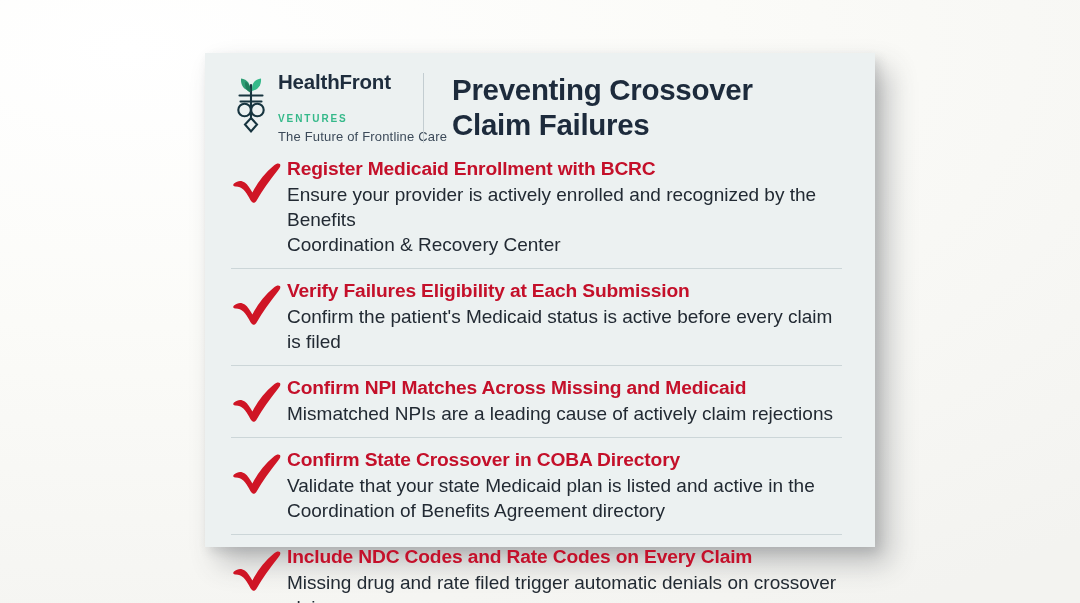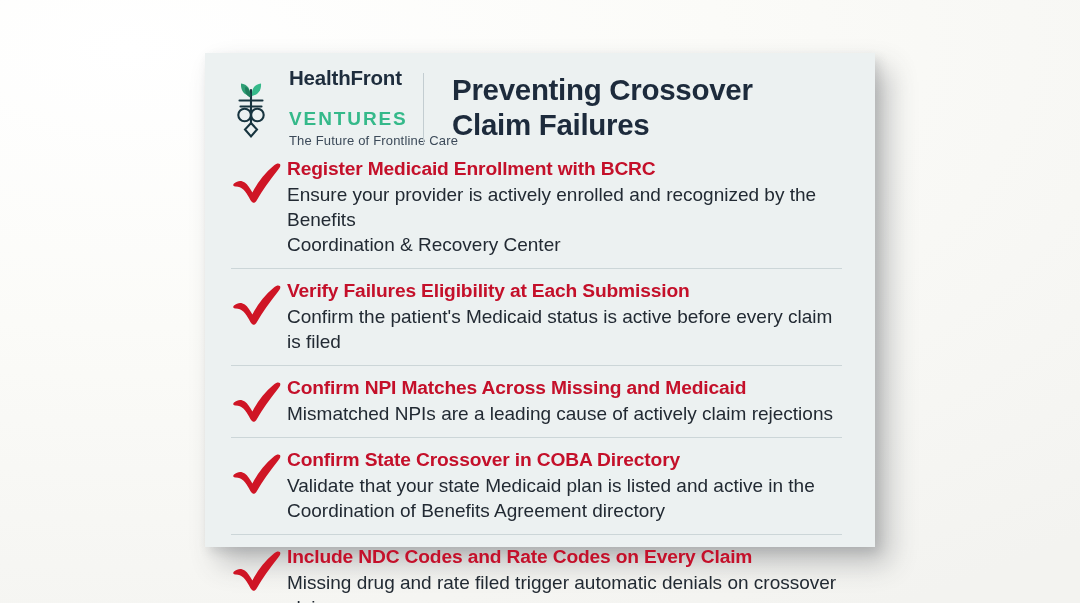--- a/index.html
+++ b/index.html
@@ -41,22 +41,22 @@
   #card-header {
     display: flex;
     align-items: center;
     height: 92px;
     padding: 17px 0 0 26px;
     box-sizing: border-box;
   }
 
   .brand {
     display: flex;
-    align-items: center;
-    gap: 18px;
+    align-items: flex-start;
+    gap: 7px;
     width: 166px;
     flex: 0 0 auto;
   }
   .brand-mark {
     width: 40px;
     height: 62px;
     flex: 0 0 auto;
   }
   .brand-text {
     display: flex;
@@ -64,21 +64,21 @@
     line-height: 1;
   }
   .brand-name {
     font-size: 20.5px;
     font-weight: bold;
     color: #1e2d3d;
     letter-spacing: -0.2px;
     white-space: nowrap;
   }
   .brand-sub {
-    font-size: 19px;
+    font-size: 10px;
     font-weight: bold;
     color: #35b98a;
     letter-spacing: 1.9px;
     margin-top: 21px;
     white-space: nowrap;
   }
   .brand-tagline {
     font-size: 13px;
     color: #3c4a59;
     letter-spacing: 0.18px;

